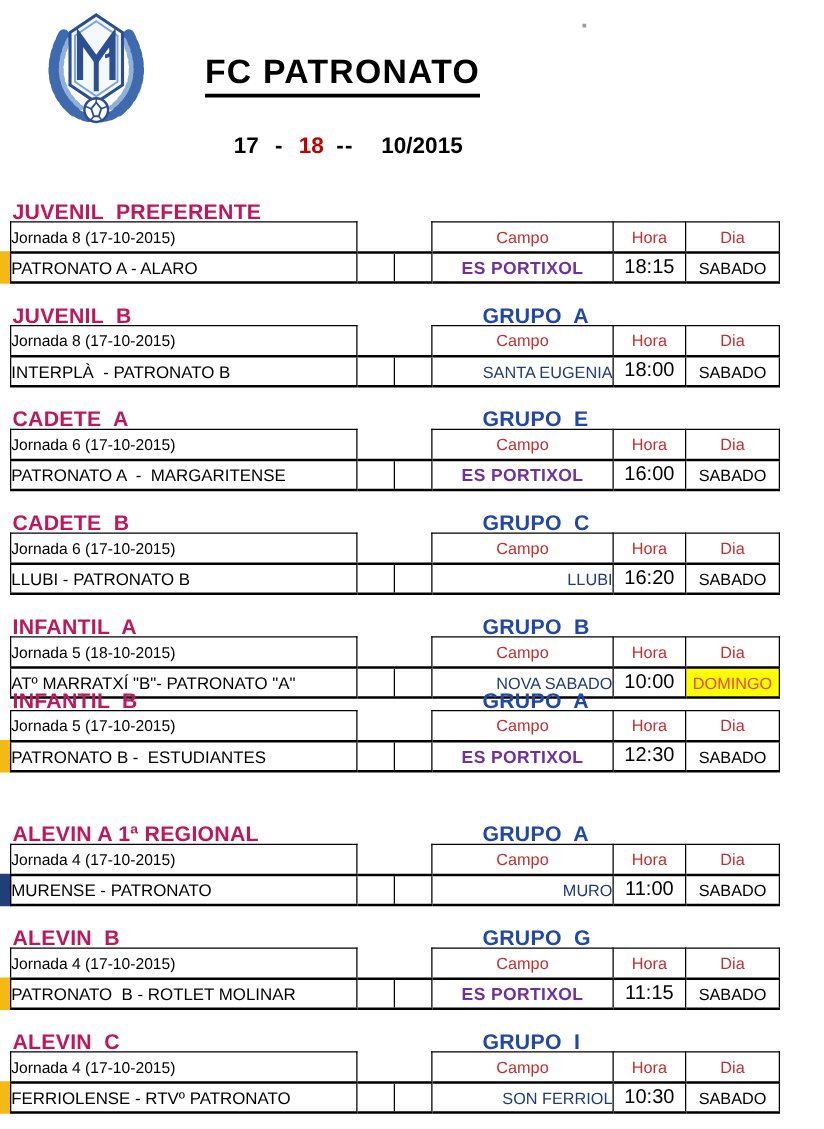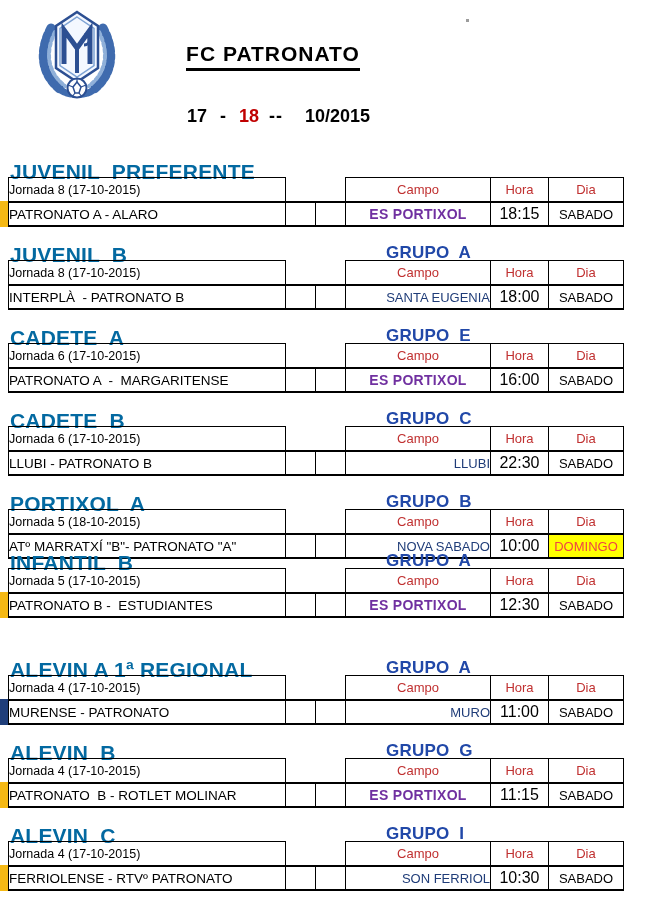--- a/index.html
+++ b/index.html
@@ -2,34 +2,34 @@
 <html><head>
 <meta charset="utf-8">
 <style>
   html,body{margin:0;padding:0;background:#fff;}
   .page{position:relative;width:659px;height:903px;background:#ffffff;overflow:hidden;
         font-family:"Liberation Sans","DejaVu Sans",sans-serif;color:#000;}
 
   
   .logo{position:absolute;left:35px;top:8px;}
   .title-wrap{position:absolute;left:164px;top:42px;width:218px;text-align:center;}
-  .club-title{display:inline-block;font-size:21px;font-weight:bold;letter-spacing:1px;
+  .club-title{display:inline-block;font-size:27px;font-weight:bold;letter-spacing:1px;
               border-bottom:3px solid #000;padding-bottom:2px;white-space:pre;}
   .date-line{position:absolute;left:187px;top:106px;font-size:18px;font-weight:bold;
              display:flex;align-items:center;white-space:pre;}
   .date-line .t17{margin-right:13px;}
   .date-line .d1{margin-right:13px;}
   .date-line .t18{color:#C00000;margin-right:10px;}
   .date-line .d2{margin-right:22px;letter-spacing:1px;}
   .artifact{position:absolute;left:466px;top:19px;width:3px;height:3px;background:#9c9c9c;}
 
   
   .section{position:absolute;left:0;width:659px;height:83px;}
-  .sec-title{position:absolute;left:10px;top:0;font-size:21px;font-weight:bold;
-             color:#0369a1;white-space:pre;letter-spacing:0.2px;}
+  .sec-title{position:absolute;left:10px;top:0;font-size:17px;font-weight:bold;
+             color:#be185d;white-space:pre;letter-spacing:0.2px;}
   .sec-group{position:absolute;left:386px;top:0;font-size:17px;font-weight:bold;
              color:#2148A8;white-space:pre;letter-spacing:0.2px;}
 
   .row-marker{position:absolute;left:0;top:41px;width:9px;height:26px;display:none;}
   .row-marker.marker-orange{display:block;background:#F5B915;}
   .row-marker.marker-navy{display:block;background:#1F3E7A;}
 
   table.sched{position:absolute;left:8px;top:17px;border-collapse:collapse;table-layout:fixed;}
   table.sched td{padding:0;overflow:hidden;}
   .r1 td{height:23px;}
@@ -213,29 +213,29 @@
         <td class="sp"></td>
         <td class="hdr">Campo</td>
         <td class="hdr">Hora</td>
         <td class="hdr">Dia</td>
       </tr>
       <tr class="r2">
         <td class="match">LLUBI - PATRONATO B</td>
         <td class="small"></td>
         <td class="small"></td>
         <td class="campo-val campo-navy">LLUBI</td>
-        <td class="hora-val">22:30</td>
+        <td class="hora-val">16:20</td>
         <td class="dia-val">SABADO</td>
       </tr>
     </tbody>
         </table>
   </div>
 
   <div class="section" style="top: 492px;">
-    <div class="sec-title">PORTIXOL  A</div>
+    <div class="sec-title">INFANTIL  A</div>
     <div class="sec-group">GRUPO  B</div>
 
     <table class="sched">
       <colgroup>
         <col style="width:277px">
             <col style="width:30px">
             <col style="width:30px">
         <col style="width:145px">
             <col style="width:58px">
             <col style="width:75px">

